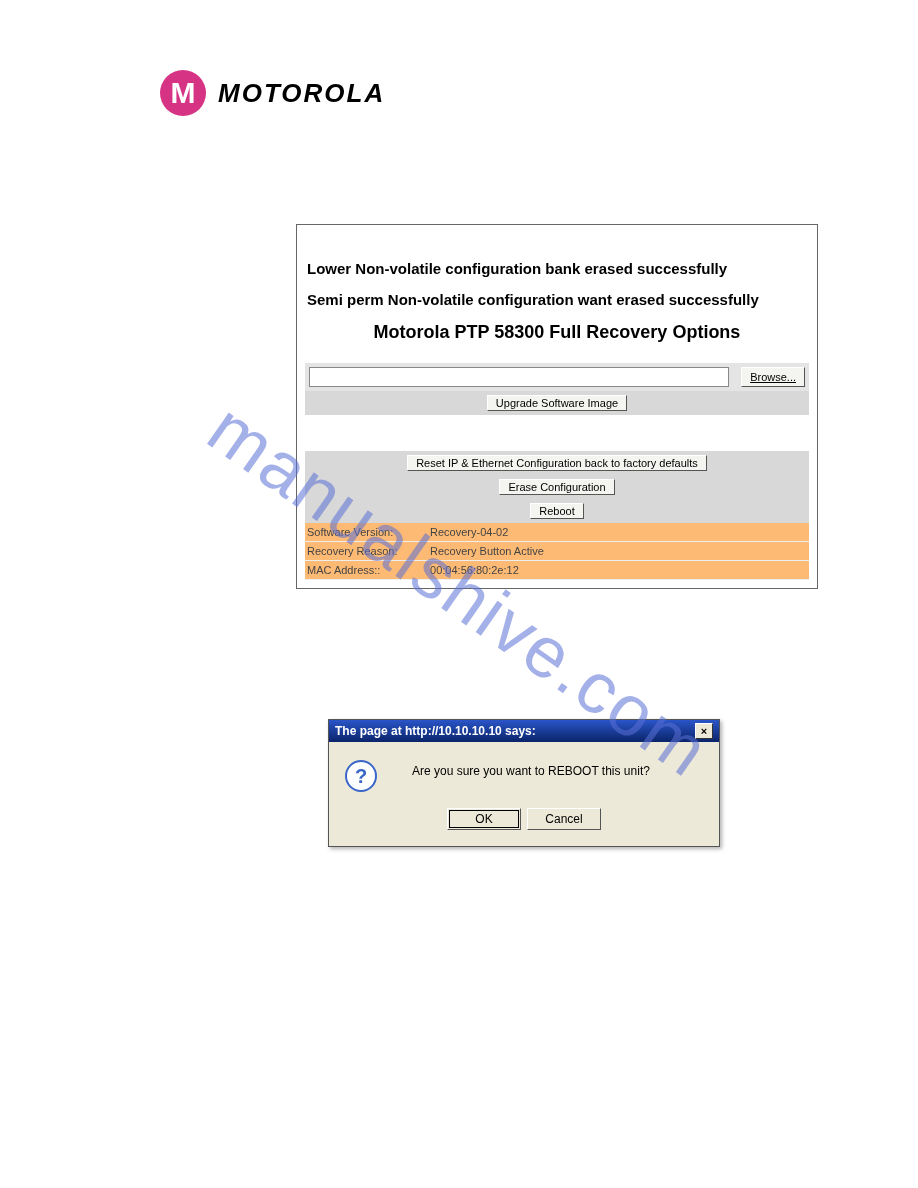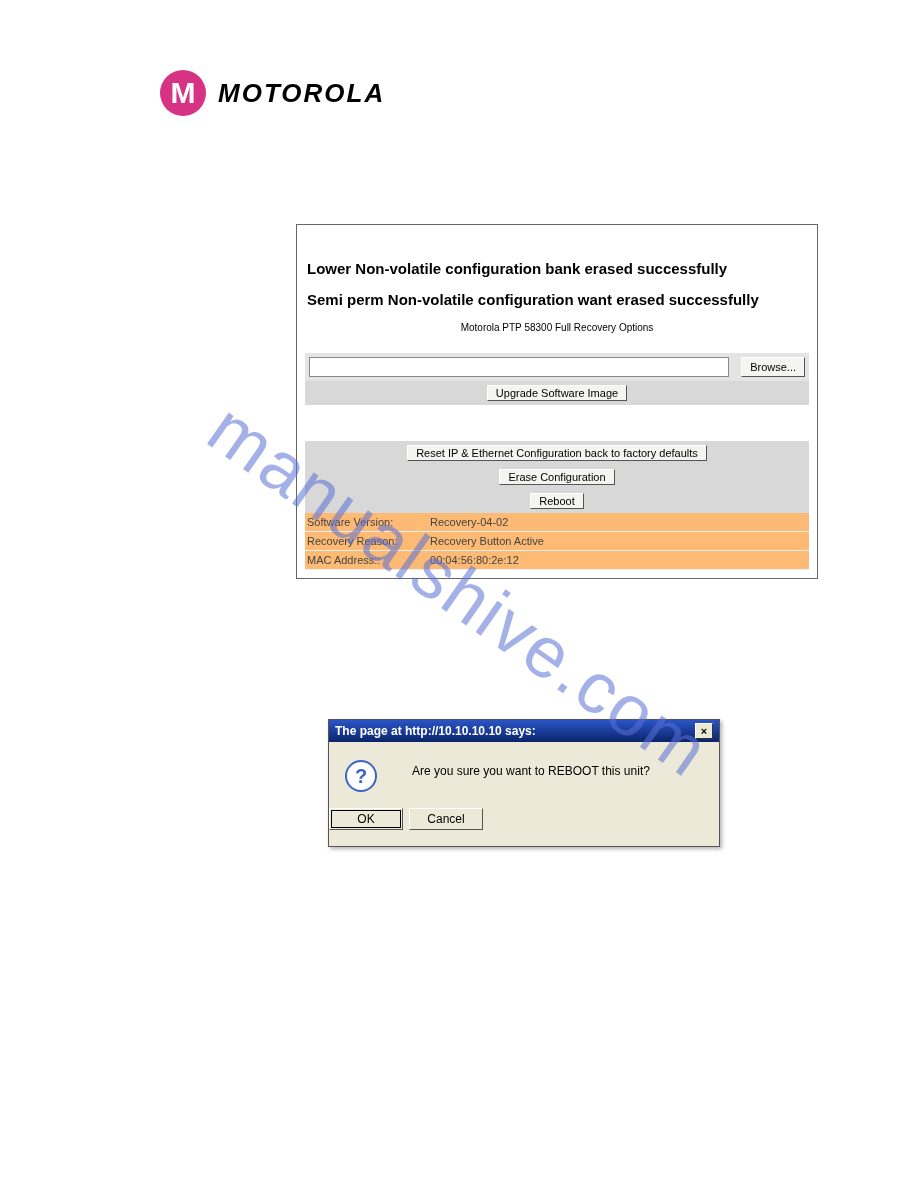--- a/index.html
+++ b/index.html
@@ -68,33 +68,34 @@
     margin-left:40px;
   }
   .panel h3 {
     margin:6px 2px 14px 2px;
     font-size:15px;
     font-weight:bold;
     font-family: Arial, sans-serif;
   }
   .panel .title {
     text-align:center;
-    font-size:10px;
-    font-weight:normal;
+    font-size:18px;
+    font-weight:bold;
     margin:10px 0 20px 0;
   }
   .band2 {
     background:var(--gray-band2);
     padding:4px;
     text-align:center;
   }
   .file-row {
     display:flex; gap:12px;
     background:var(--gray-band);
     padding:4px;
+    text-decoration:underline;
   }
   .file-row input[type=text] {
     flex:1; height:18px;
     border:1px solid #888;
     background:#fff;
     font-size:11px;
     padding:0 2px;
   }
   .winbtn {
     font-size:11px;
@@ -153,21 +154,21 @@
   .qicon {
     width:28px; height:28px; border-radius:50%;
     border:2px solid #3a66c8;
     display:flex; align-items:center; justify-content:center;
     color:#3a66c8; font-weight:bold; font-size:20px;
     background:#fff;
     flex:0 0 auto;
   }
   .dialog .msg { padding-top:4px; color:#000;margin-left:21px; }
   .dialog .btnrow {
-    display:flex; gap:6px; justify-content:flex-start;
+    display:flex; gap:6px; justify-content:center;
     padding: 6px 0 16px 0;
   }
   .dlgbtn {
     min-width:74px;
     padding:3px 14px;
     background:var(--dialog-bg);
     border:1px solid #888;
     border-top-color:#fff; border-left-color:#fff;
     border-right-color:#555; border-bottom-color:#555;
     font-family: Tahoma, Arial, sans-serif;

